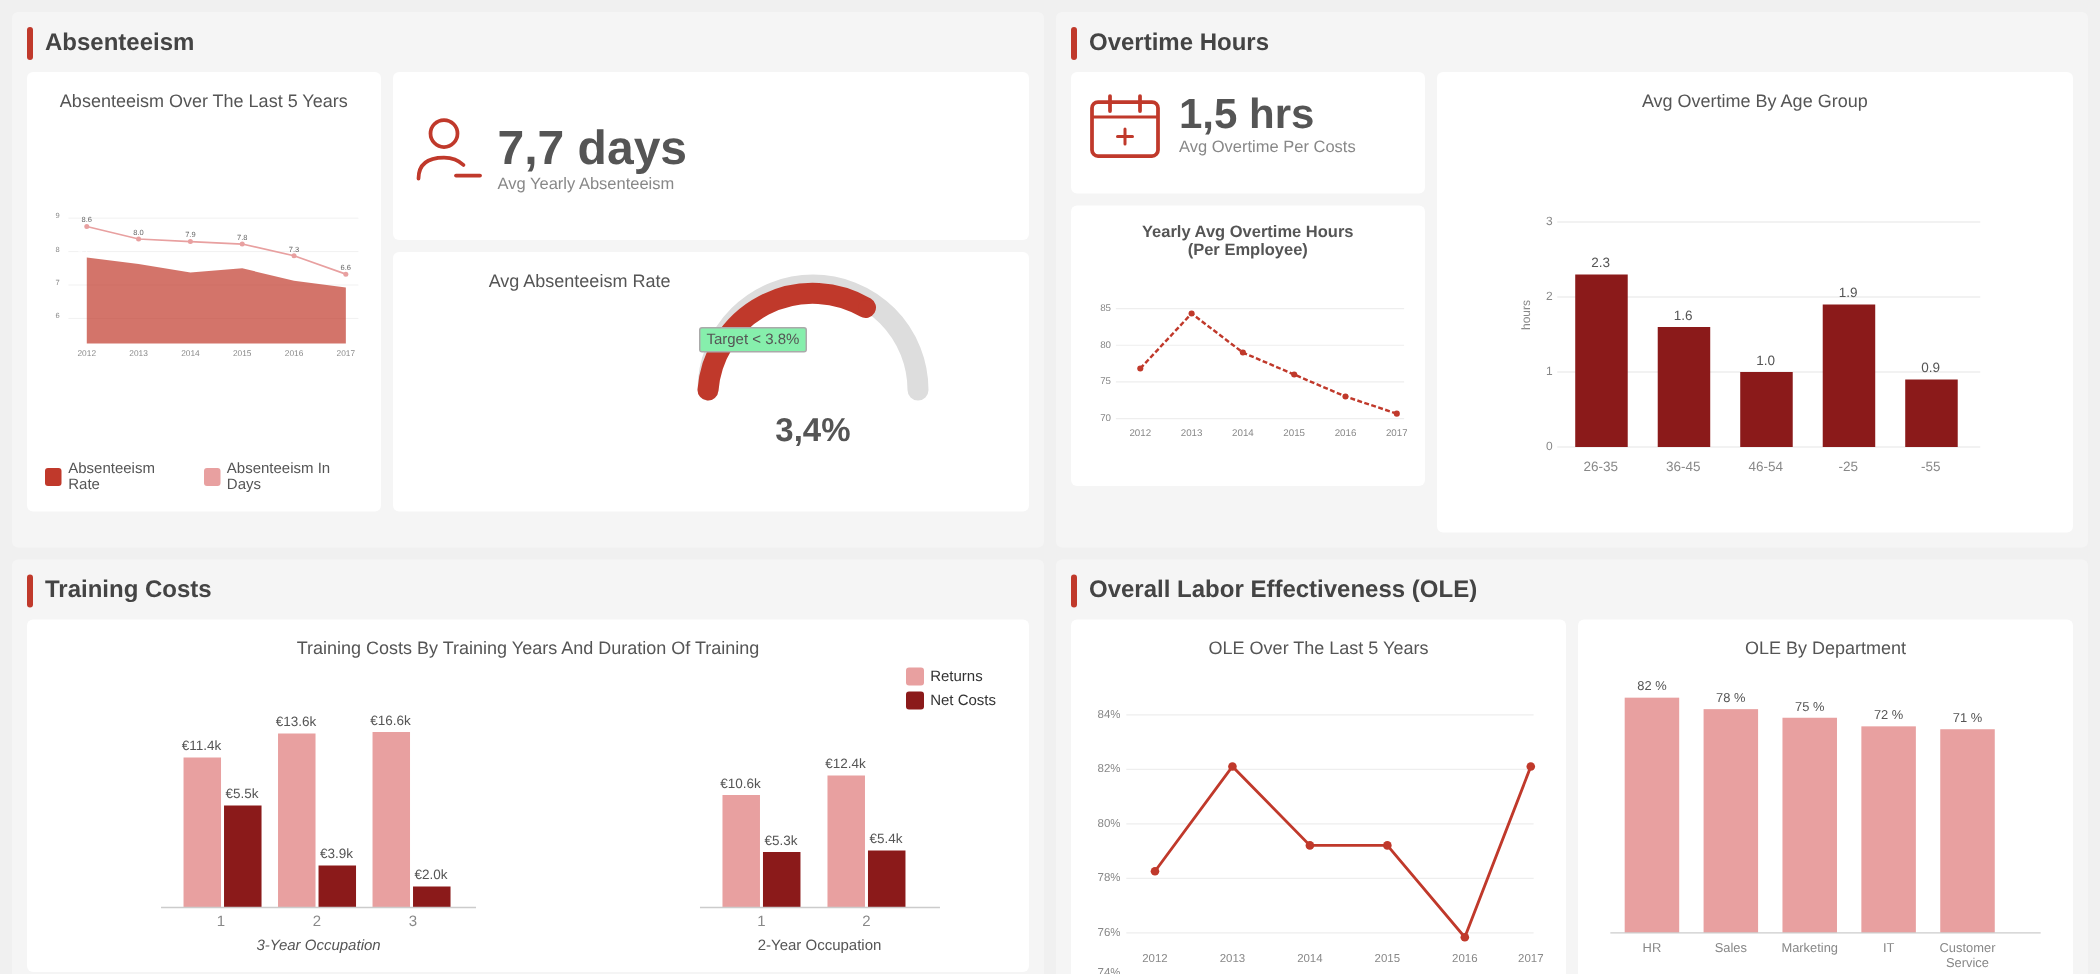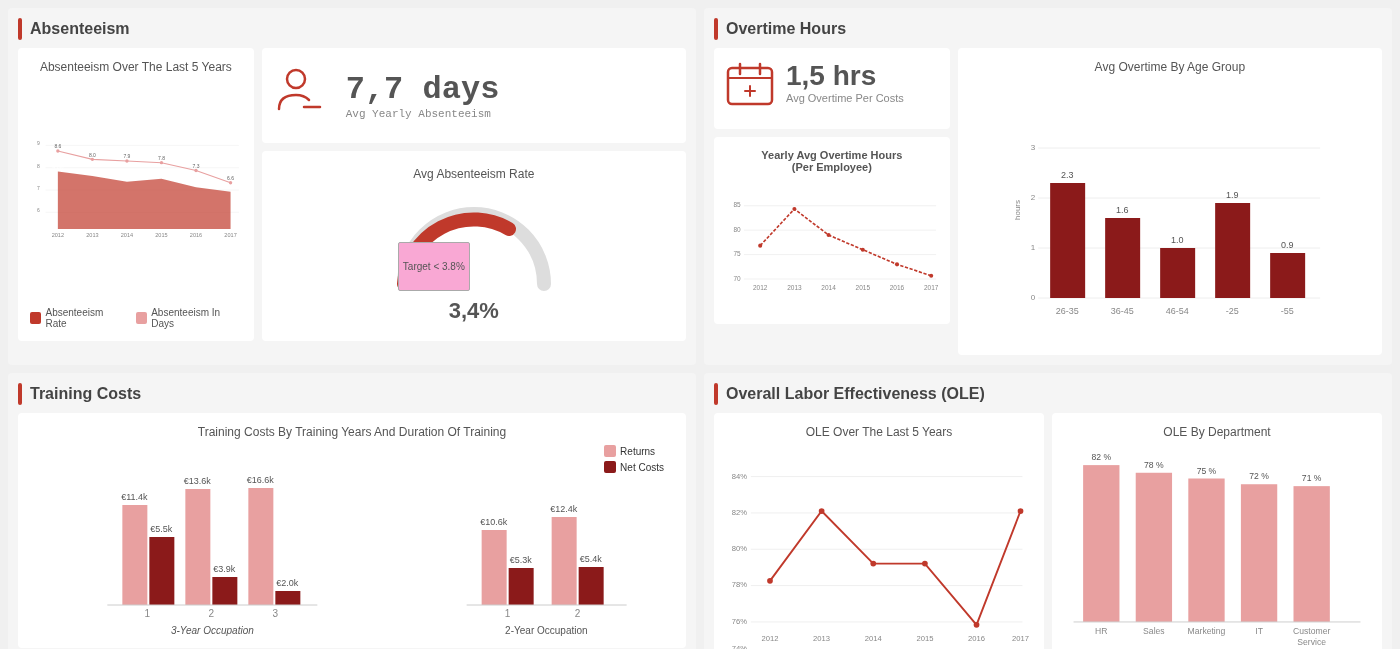--- a/index.html
+++ b/index.html
@@ -50,40 +50,39 @@
       grid-template-rows: auto auto;
     }
     .card {
       background: #fff;
       border-radius: 4px;
       padding: 12px;
     }
     .abs-stat {
       display: flex;
       align-items: center;
-      gap: 22px;
-      font-family: Liberation Mono, monospace;
+      gap: 8px;
     }
     .abs-icon {
       color: #c0392b;
       font-size: 36px;
     }
     .abs-value {
       font-size: 32px;
       font-weight: bold;
       color: #555;
     }
     .abs-label {
       font-size: 11px;
       color: #888;
     }
     .gauge-card {
       display: flex;
-      flex-direction: column;
-      align-items: center;
+      flex-direction: row;
+      align-items: flex-start;
       justify-content: center;
       gap: 15px;
     }
     .gauge-title {
       font-size: 12px;
       color: #555;
       margin-bottom: 8px;
       text-align: center;
     }
     .gauge-value {
@@ -221,21 +220,21 @@
         <div class="gauge-title">Avg Absenteeism Rate</div>
         <div style="position:relative; display:flex; flex-direction:column; align-items:center;">
           <svg width="160" height="90" viewBox="0 0 160 90">
 
             <path d="M 10 80 A 70 70 0 0 1 150 80" fill="none" stroke="#ddd" stroke-width="14" stroke-linecap="round"></path>
 
             <path d="M 10 80 A 70 70 0 0 1 115 25" fill="none" stroke="#c0392b" stroke-width="14" stroke-linecap="round"></path>
 
             <circle cx="115" cy="25" r="5" fill="#c0392b"></circle>
           </svg>
-          <div style="position:absolute; left:4px; top:38px; font-size:10px; border:1px solid #aaa; padding:18px 4px; border-radius:2px; color:#555; background:#f9a8d4;">Target &lt; 3.8%</div>
+          <div style="position:absolute; left:4px; top:38px; font-size:10px; border:1px solid #aaa; padding:2px 4px; border-radius:2px; color:#555; background:#86efac;">Target &lt; 3.8%</div>
           <div class="gauge-value">3,4%</div>
         </div>
       </div>
     </div>
   </div>
 
   <div class="section">
     <div class="section-header">
       <div class="section-accent"></div>
       <span class="section-title">Overtime Hours</span>

